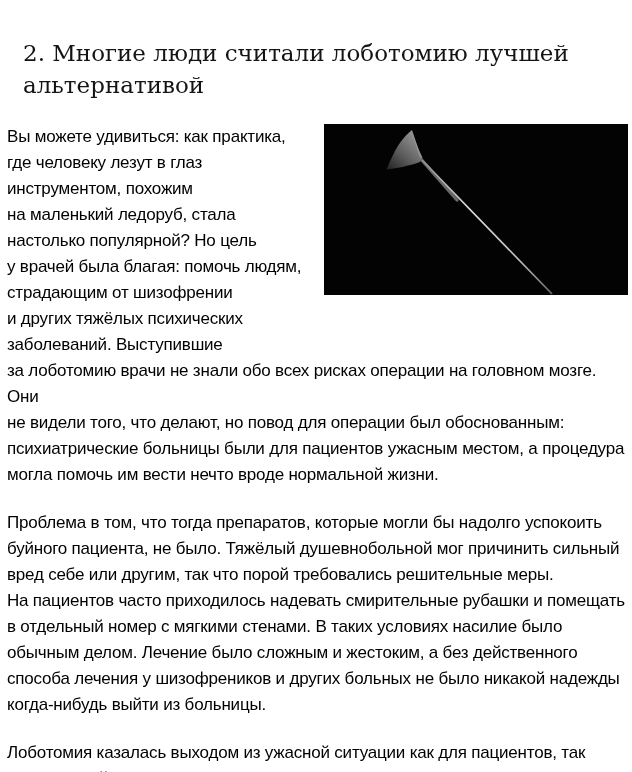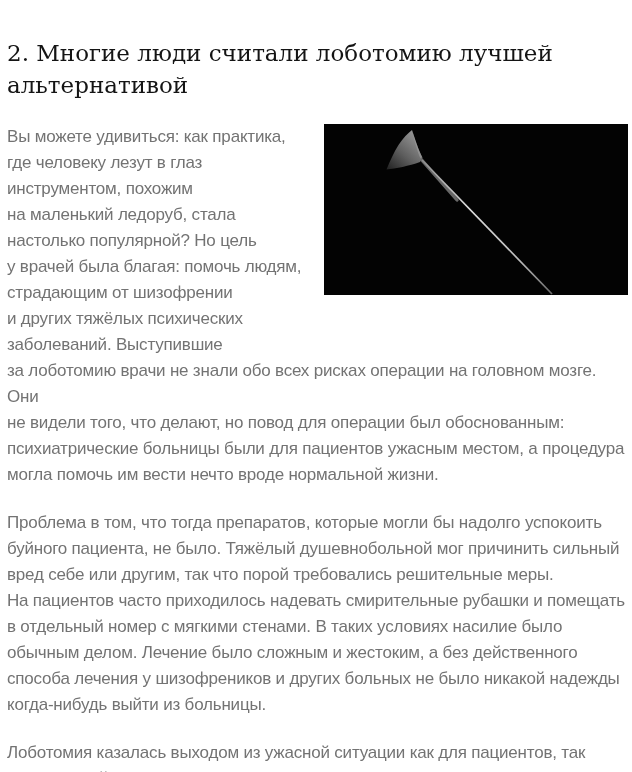--- a/index.html
+++ b/index.html
@@ -7,34 +7,34 @@
     width: 632px;
     height: 772px;
     background: #ffffff;
     font-family: "Liberation Sans", sans-serif;
     overflow: hidden;
   }
   .article {
     padding: 37px 4px 0 7px;
   }
   .article h2 {
-    margin: 0 0 23px 0;
+    margin: 0 0 23px 16px;
     font-family: "DejaVu Serif", "Liberation Serif", serif;
     font-size: 23px;
     line-height: 32px;
     font-weight: 500;
     color: #141414;
     white-space: pre-line;
   }
   .article p {
     margin: 0 0 22px 0;
     font-size: 17px;
     line-height: 26px;
     letter-spacing: -0.2px;
-    color: #737373;
+    color: #000000;
     white-space: pre-line;
   }
   .article p:last-child { margin-bottom: 0; }
   figure.photo {
     float: right;
     width: 304px;
     height: 171px;
     margin: 0 0 10px 14px;
     padding: 0;
     background: #000;

